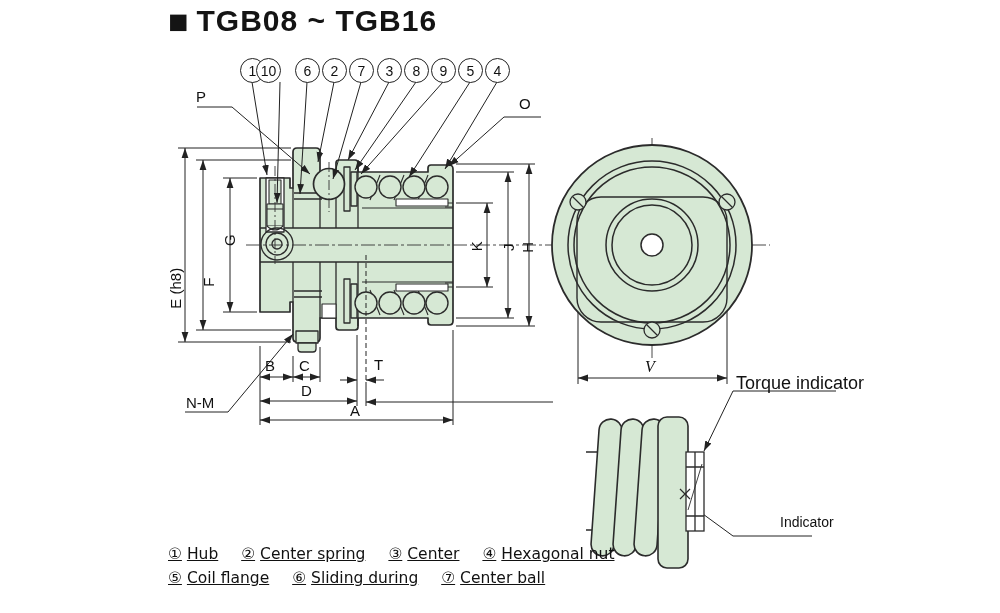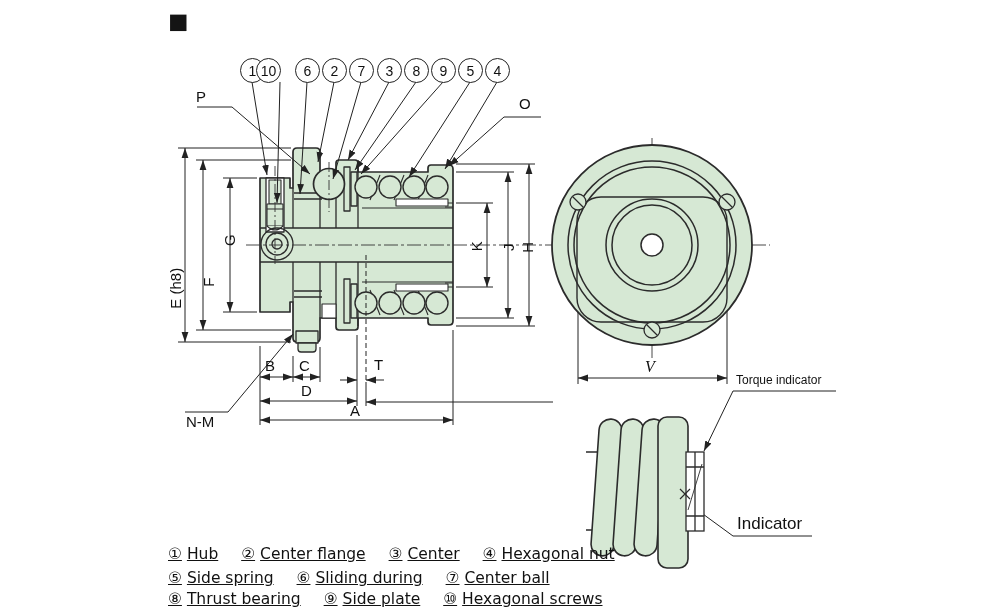--- a/index.html
+++ b/index.html
@@ -20,22 +20,22 @@
   .title-sq{font-size:34px;line-height:34px;color:#141414;}
   .title-tx{font-size:30px;font-weight:bold;letter-spacing:1px;color:#141414;}
   .callout{
     position:absolute;z-index:3;width:23px;height:23px;border:1.5px solid #222;border-radius:50%;
     background:#fff;font-size:14px;display:flex;align-items:center;justify-content:center;top:58px;
   }
   .legend{position:absolute;left:168px;z-index:3;font-size:15.5px;font-family:"DejaVu Sans", sans-serif;white-space:nowrap;}
   .legend .item{margin-right:18px;text-decoration:underline;}
   .legend .num{margin-right:5px;}
   .note{font-size:13.5px;}
-  .small{font-size:12px;}
-  .big{font-size:17px;}
+  .small{font-size:18px;}
+  .big{font-size:14px;margin-left:43px;}
   .vlab{font-style:italic;font-family:"Liberation Serif", serif;font-size:16px;}
 </style>
 </head>
 <body>
 
 <div class="stage">
 
   <svg class="art" width="1000" height="613" viewBox="0 0 1000 613">
     <defs>
       <marker id="arr" markerWidth="11" markerHeight="8" refX="10" refY="4" orient="auto-start-reverse">
@@ -216,61 +216,57 @@
         <path d="M688,510 L702,464" stroke-width="0.9"></path>
       </g>
       <g stroke-width="1.2">
         <path d="M680,489 L690,499 M690,489 L680,499"></path>
       </g>
     </g>
   </svg>
 
   <div class="title-row">
     <span class="title-sq">■</span>
+    <span class="title-tx">TGB08 ~ TGB16</span>
   </div>
 
   <div class="callout" style="left:240px">1</div>
   <div class="callout" style="left:256px">10</div>
   <div class="callout" style="left:295px">6</div>
   <div class="callout" style="left:322px">2</div>
   <div class="callout" style="left:349px">7</div>
   <div class="callout" style="left:377px">3</div>
   <div class="callout" style="left:404px">8</div>
   <div class="callout" style="left:431px">9</div>
   <div class="callout" style="left:458px">5</div>
   <div class="callout" style="left:485px">4</div>
 
   <div class="lbl" style="left:196px;top:89px">P</div>
   <div class="lbl" style="left:519px;top:96px">O</div>
-  <div class="lbl" style="left:186px;top:414px">N-M</div>
+  <div class="lbl" style="left:186px;top:395px">N-M</div>
   <div class="lbl rot" style="left:136px;top:280px;width:80px">E (h8)</div>
   <div class="lbl rot" style="left:194px;top:274px;width:30px">F</div>
   <div class="lbl rot" style="left:215px;top:232px;width:30px">G</div>
   <div class="lbl rot" style="left:462px;top:238px;width:30px">K</div>
   <div class="lbl rot" style="left:494px;top:239px;width:30px">J</div>
   <div class="lbl rot" style="left:513px;top:239px;width:30px">H</div>
   <div class="lbl" style="left:265px;top:358px">B</div>
   <div class="lbl" style="left:299px;top:358px">C</div>
   <div class="lbl" style="left:374px;top:357px">T</div>
   <div class="lbl" style="left:301px;top:383px">D</div>
   <div class="lbl" style="left:350px;top:403px">A</div>
   <div class="lbl vlab" style="left:645px;top:358px">V</div>
 
   <div class="lbl small" style="left:736px;top:374px">Torque indicator</div>
   <div class="lbl big" style="left:737px;top:515px">Indicator</div>
 
   <div class="legend" style="top:545px">
     <span class="item"><span class="num">①</span><span>Hub</span></span>
-    <span class="item"><span class="num">②</span><span>Center flange</span></span>
+    <span class="item"><span class="num">②</span><span>Center spring</span></span>
     <span class="item"><span class="num">③</span><span>Center</span></span>
     <span class="item"><span class="num">④</span><span>Hexagonal nut</span></span>
   </div>
   <div class="legend" style="top:569px">
-    <span class="item"><span class="num">⑤</span><span>Side spring</span></span>
+    <span class="item"><span class="num">⑤</span><span>Coil flange</span></span>
     <span class="item"><span class="num">⑥</span><span>Sliding during</span></span>
     <span class="item"><span class="num">⑦</span><span>Center ball</span></span>
   </div>
-  <div class="legend" style="top:590px">
-    <span class="item"><span class="num">⑧</span><span>Thrust bearing</span></span>
-    <span class="item"><span class="num">⑨</span><span>Side plate</span></span>
-    <span class="item"><span class="num">⑩</span><span>Hexagonal screws</span></span>
-  </div>
 </div>
 
 </body></html>

